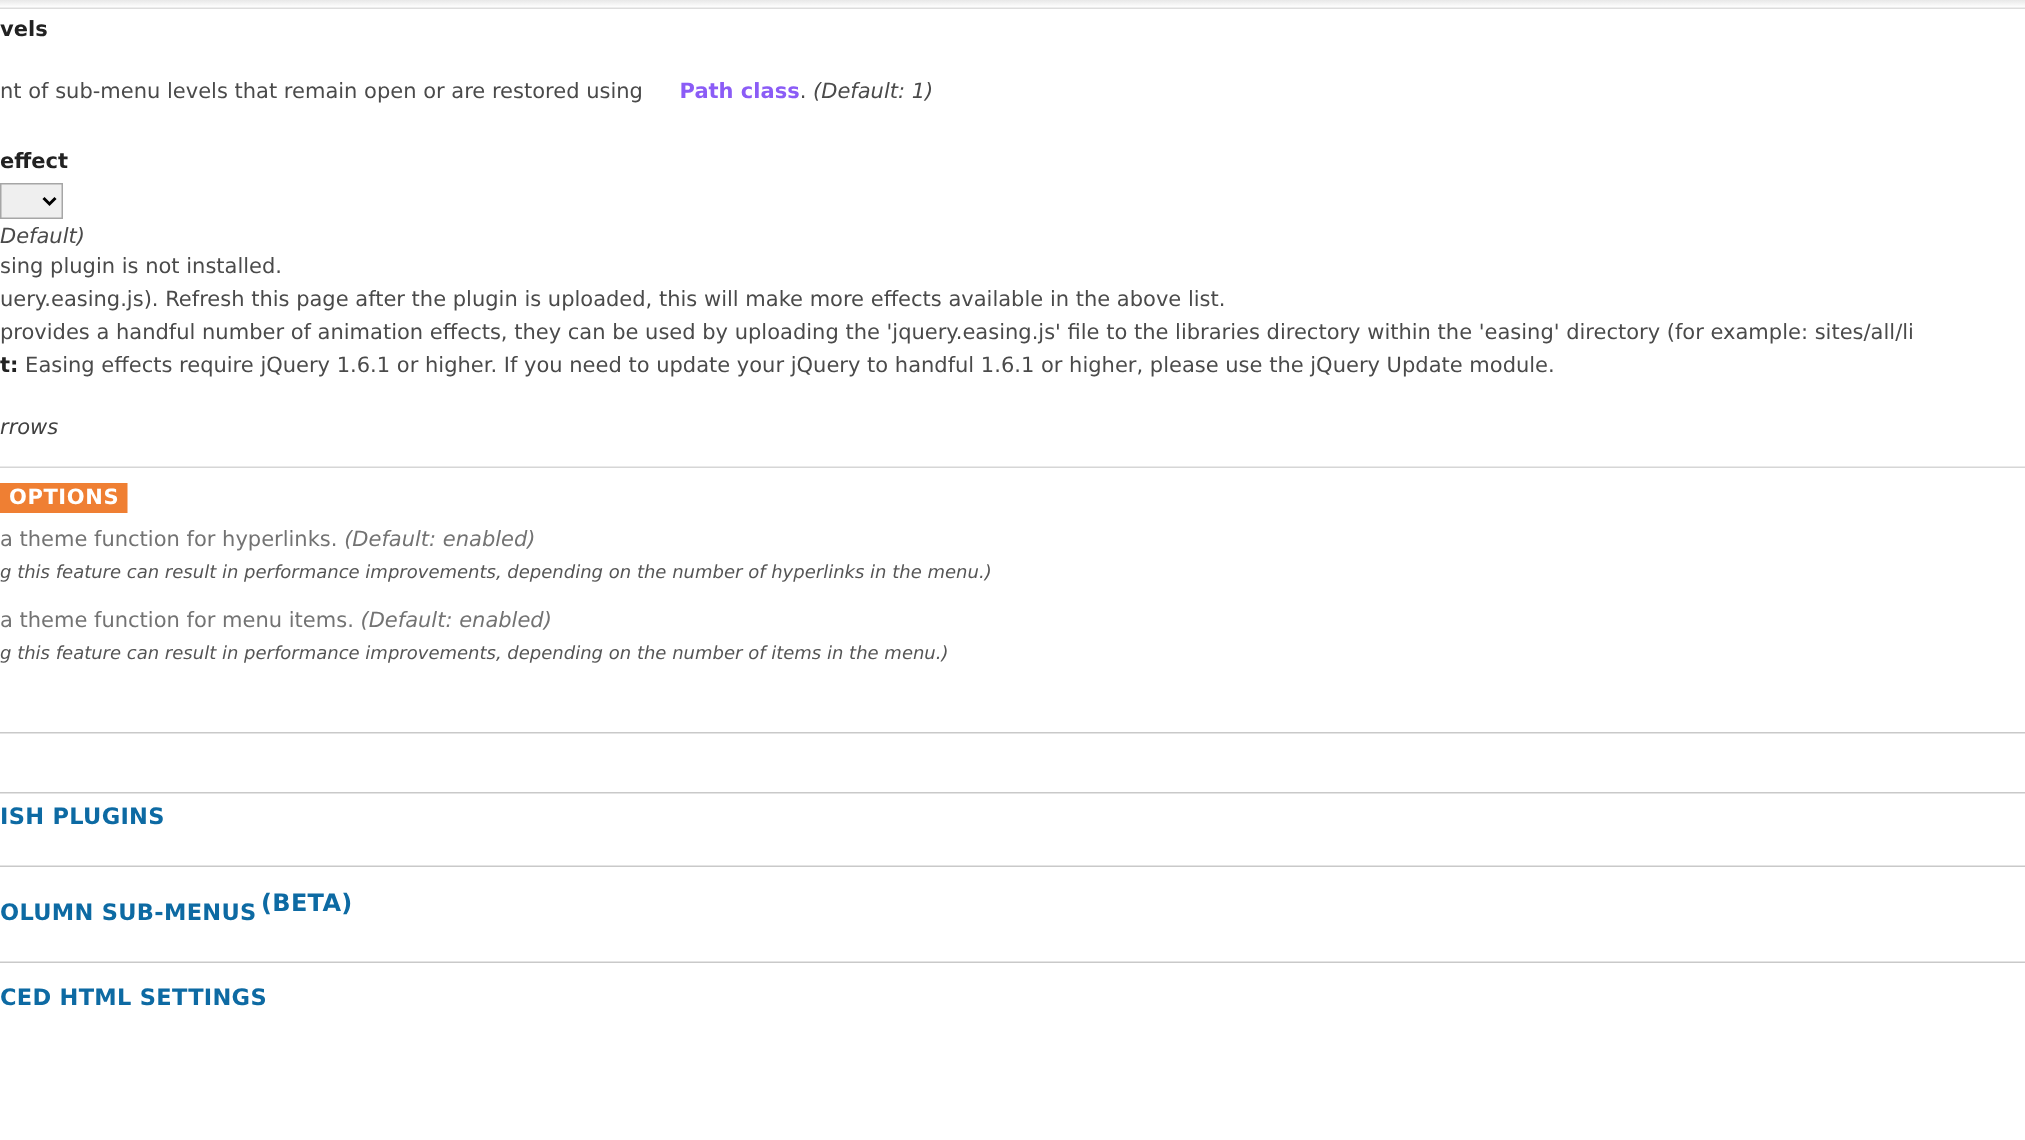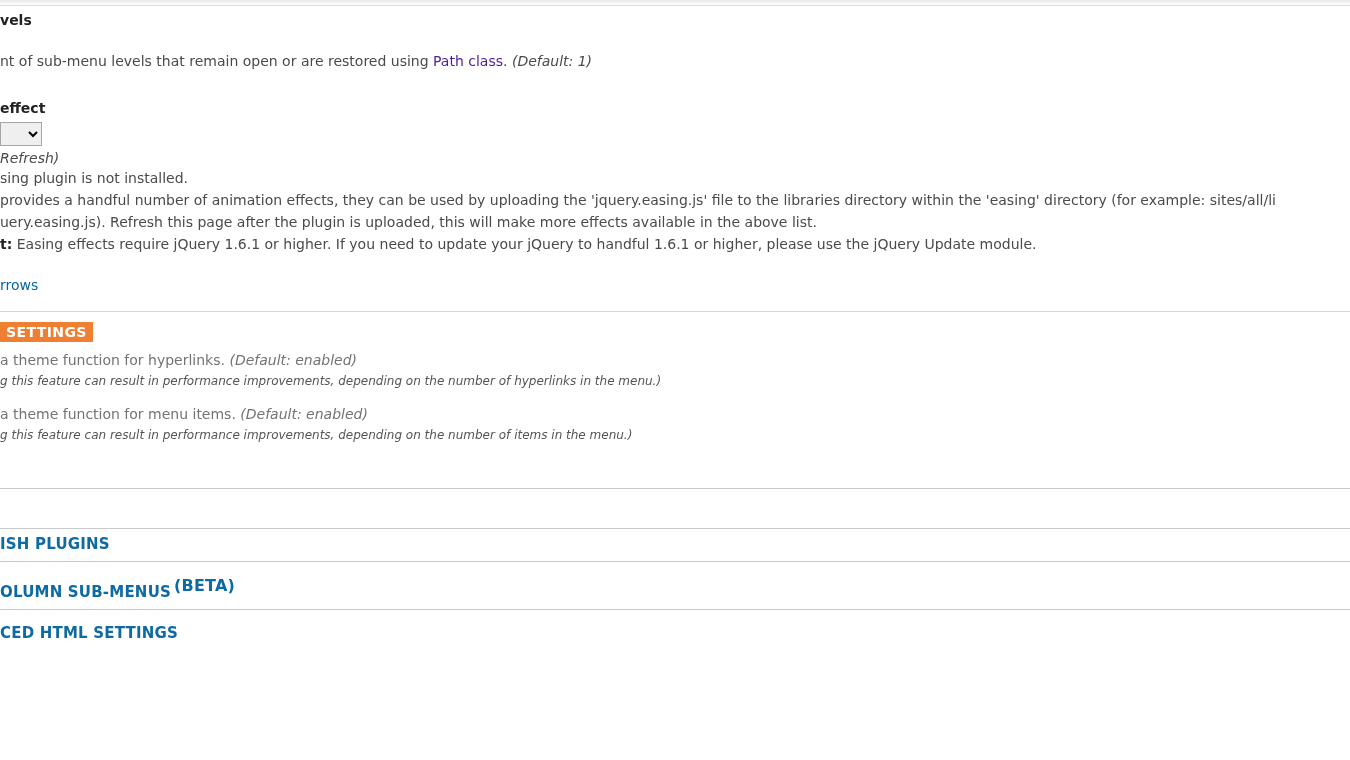--- a/index.html
+++ b/index.html
@@ -25,21 +25,21 @@
   .section-title {
     font-weight: 700;
     color: #222;
     margin-top: 6px;
   }
   .descline {
     color: #4a4a4a;
     margin-top: 24px;
     line-height: 1.4;
   }
-  .descline .strong { font-weight: 400; color: #4c1d95; }
+  .descline .strong { font-weight: 700; color: #8b5cf6; margin-left: 20px; }
   .descline .ital { font-style: italic; }
   .selectwrap {
     margin-top: 6px;
     display: inline-block;
   }
   select {
     width: 42px;
     height: 24px;
     font-size: 13px;
     background: #efefef;
@@ -51,21 +51,22 @@
     margin-top: 4px;
   }
   .help-plain {
     color: #4a4a4a;
     margin-top: 2px;
     line-height: 1.45;
   }
   .help-plain .strong { font-weight: 700; color: #222; }
   .chk-row {
     margin-top: 22px;
-    color: #0369a1;
+    color: #404040;
+    font-style: italic;
   }
   .hr-light {
     border: none;
     border-top: 1px solid #d6d6d6;
     margin: 18px 0 10px 0;
   }
   .badge {
     display: inline-block;
     background: #ef7f33;
     color: #fff;
@@ -88,21 +89,21 @@
   .divider-strong {
     border: none;
     border-top: 1px solid #c9c9c9;
     margin: 30px 0 8px 0;
   }
   .accordion-title {
     color: #0d6aa3;
     font-weight: 700;
     font-size: 15px;
     letter-spacing: 0.2px;
-    padding: 6px 0 8px 0;
+    padding: 6px 0 24px 0;
     border-bottom: 1px solid #c9c9c9;
     cursor: pointer;
   }
   .accordion-title .sup {
     font-size: 16px;
     vertical-align: super;
     color: #0d6aa3;
     font-weight: 700;
     margin-left: 3px;
   }
@@ -130,35 +131,35 @@
 
     <div class="descline">
       <span>nt of sub-menu levels that remain open or are restored using </span><span class="strong">Path class</span><span>. </span><span class="ital">(Default: 1)</span>
     </div>
 
     <div class="block">
       <div class="section-title"> effect</div>
       <div class="selectwrap">
         <select></select>
       </div>
-      <div class="help-ital">Refresh)</div>
+      <div class="help-ital">Default)</div>
       <div class="help-plain">sing plugin is not installed.</div>
+      <div class="help-plain">uery.easing.js). Refresh this page after the plugin is uploaded, this will make more effects available in the above list.</div>
       <div class="help-plain"> provides a handful number of animation effects, they can be used by uploading the 'jquery.easing.js' file to the libraries directory within the 'easing' directory (for example: sites/all/li</div>
-      <div class="help-plain">uery.easing.js). Refresh this page after the plugin is uploaded, this will make more effects available in the above list.</div>
       <div class="help-plain">
         <span class="strong">t:</span><span> Easing effects require jQuery 1.6.1 or higher. If you need to update your jQuery to handful 1.6.1 or higher, please use the jQuery Update module.</span>
       </div>
     </div>
 
     <div class="chk-row">rrows</div>
 
     <hr class="hr-light">
 
     <div>
-      <span class="badge"> SETTINGS</span>
+      <span class="badge"> OPTIONS</span>
     </div>
 
     <div class="opt-main">
       <span> a theme function for hyperlinks. </span><span class="ital">(Default: enabled)</span>
     </div>
     <div class="opt-sub">g this feature can result in performance improvements, depending on the number of hyperlinks in the menu.)</div>
 
     <div class="opt-main" style="margin-top:18px;">
       <span> a theme function for menu items. </span><span class="ital">(Default: enabled)</span>
     </div>

